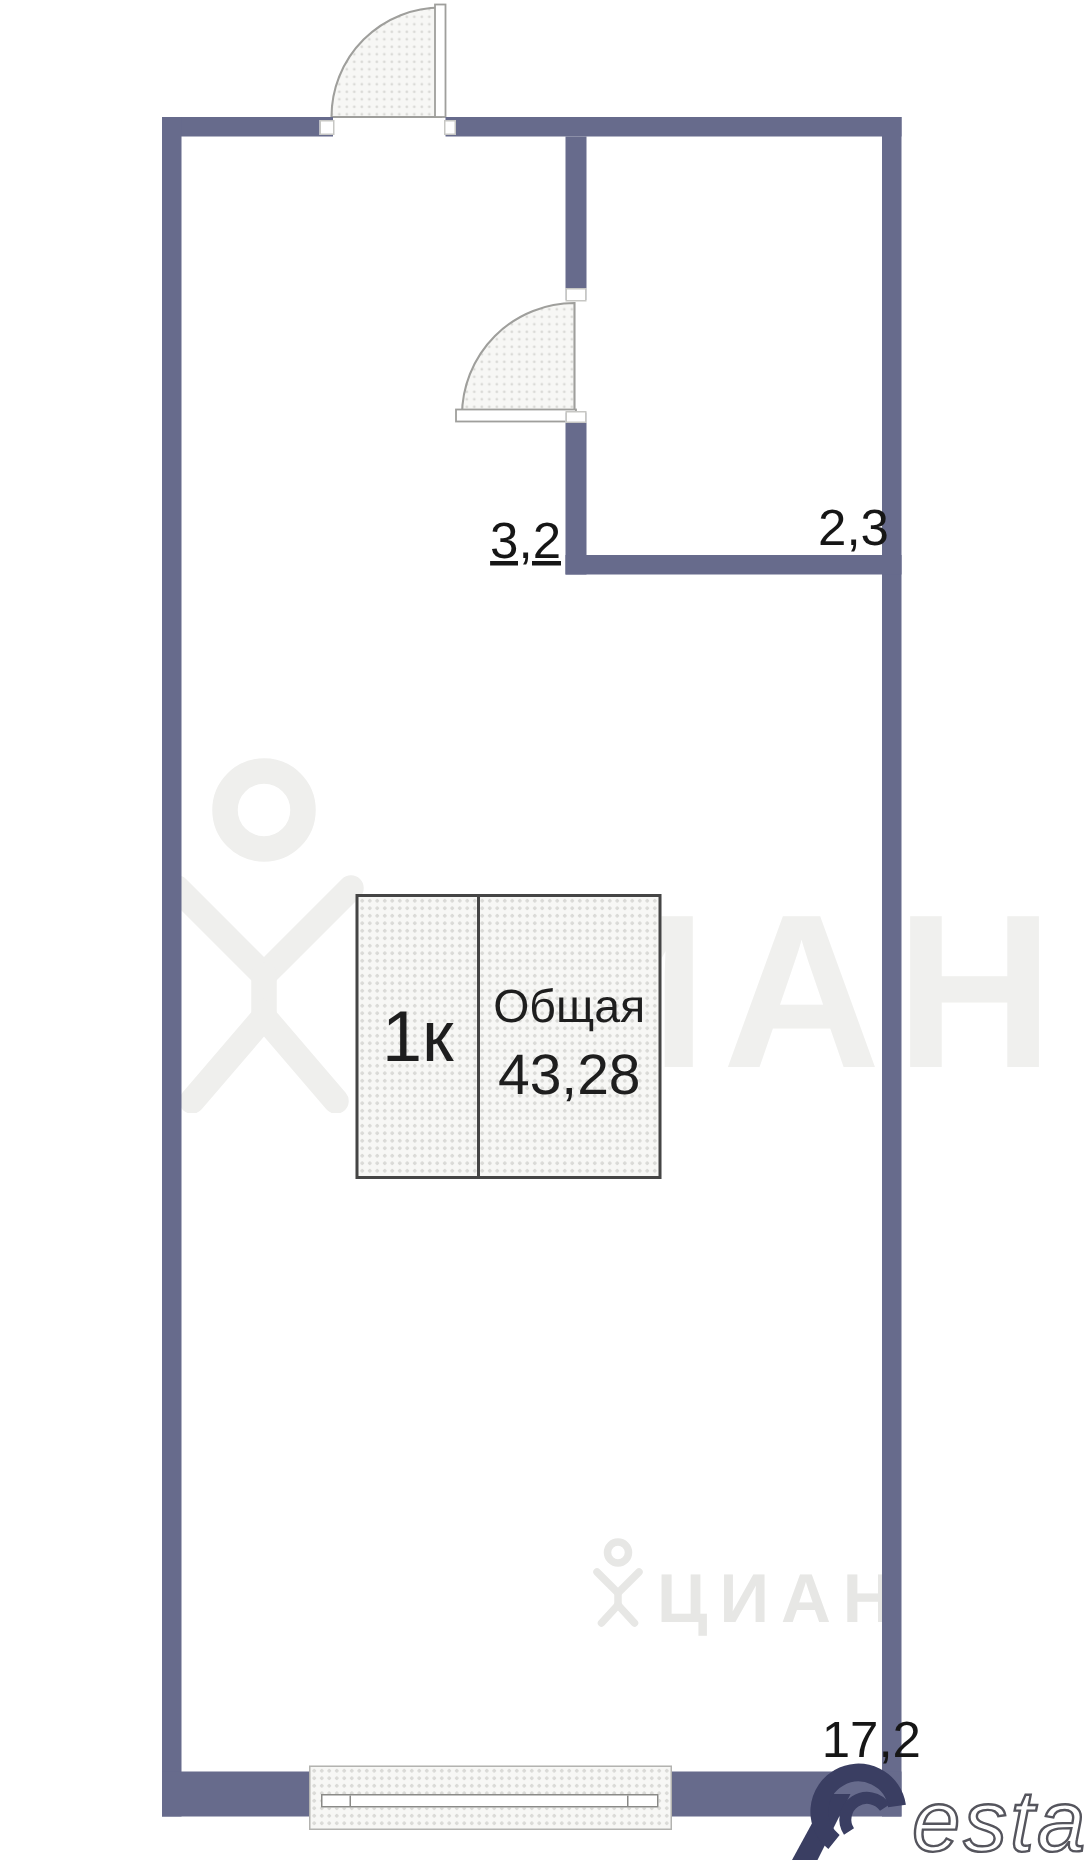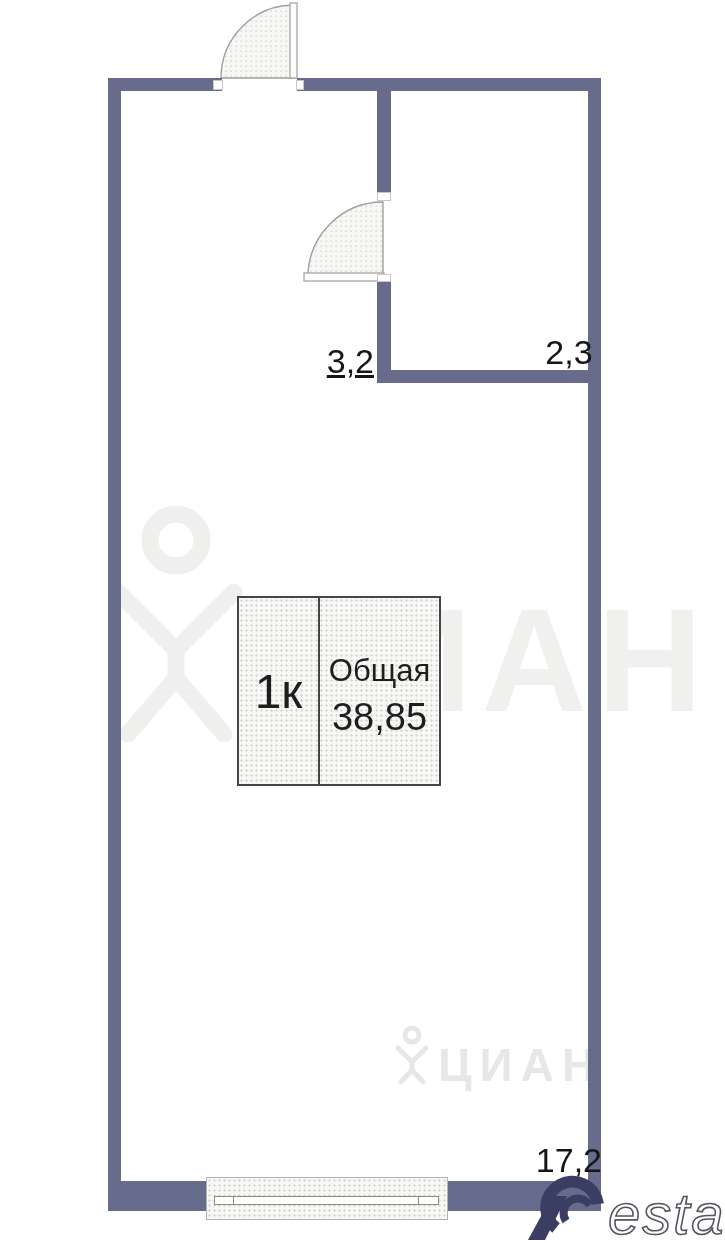--- a/index.html
+++ b/index.html
@@ -33,21 +33,21 @@
     align-items:center;justify-content:center;font-size:48px;
   }
   #legend-right{
     flex:1;display:flex;flex-direction:column;align-items:center;
     justify-content:center;font-size:31px;line-height:33px;padding-top:6px;
   }
   #legend-total{font-size:38px;margin-top:14px;}
   .room-label{position:absolute;font-size:34px;color:#161616;z-index:4;line-height:1;}
   #label-hall{left:308px;top:344px;width:66px;text-align:right;text-decoration:underline;}
   #label-bath{left:536px;top:335px;width:66px;text-align:center;}
-  #label-living{left:520px;top:1143px;width:82px;text-align:right;}
+  #label-living{left:532px;top:1143px;width:82px;text-align:right;}
   #wm-pin{position:absolute;left:106px;top:492px;z-index:1;}
   #wm-text-large{
     position:absolute;left:250px;top:588px;font-size:146px;font-weight:bold;
     letter-spacing:10px;color:#f0f0ee;z-index:1;line-height:1;
   }
   #wm-pin-small{position:absolute;left:392px;top:1024px;z-index:1;}
   #wm-text-small{
     position:absolute;left:438px;top:1042px;font-size:46px;font-weight:bold;
     letter-spacing:8px;color:#e7e7e5;z-index:1;line-height:1;
   }
@@ -118,21 +118,21 @@
     <div id="window-glass">
       <div class="glass-div" style="left:18px;"></div>
       <div class="glass-div" style="left:203px;"></div>
     </div>
   </div>
 
   <div id="legend-box" class="stipple">
     <div id="legend-left">1к</div>
     <div id="legend-right">
       <div>Общая</div>
-      <div id="legend-total">38,85</div>
+      <div id="legend-total">43,28</div>
     </div>
   </div>
 
   <div id="label-hall" class="room-label">3,2</div>
   <div id="label-bath" class="room-label">2,3</div>
   <div id="label-living" class="room-label">17,2</div>
 
   <svg id="restate-logo" width="205" height="85" viewBox="0 0 205 85">
     <polygon points="8,82 32,38 47,38 25,82" fill="#3a3e62"></polygon>
     <path d="M36,70 A26,26 0 1 1 78,46" stroke="#3a3e62" stroke-width="12" fill="none"></path>

